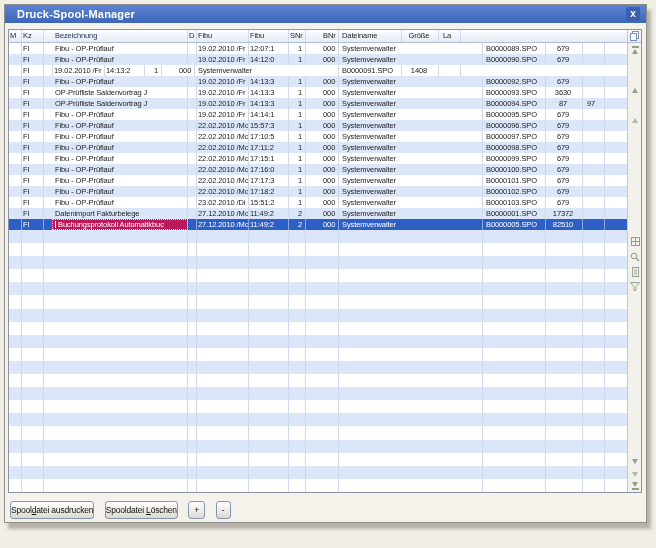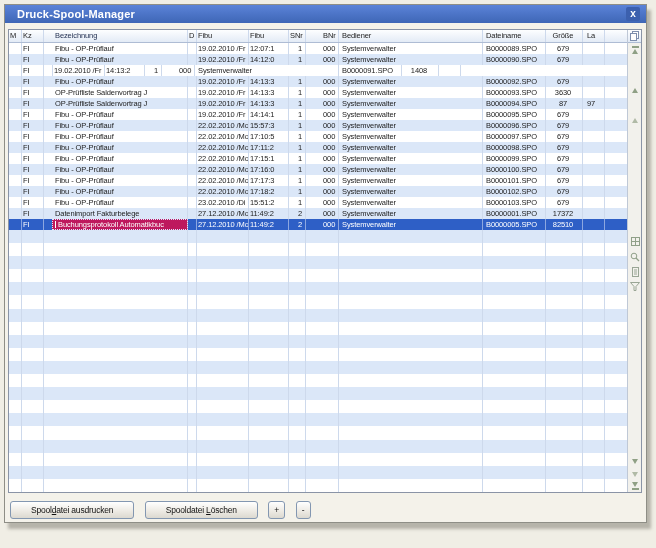--- a/index.html
+++ b/index.html
@@ -69,21 +69,21 @@
   .tri-down { width:0; height:0; border-left:3px solid transparent;
               border-right:3px solid transparent; border-top:5px solid #8fa085; }
   .tri-light.tri-up { border-bottom-color:#b0baa6; }
   .tri-light.tri-down { border-top-color:#b0baa6; }
   .ibar { width:7px; height:2px; background:#8fa085; }
   .svgicon { display:block; }
 
   
   .footer { position:absolute; left:3px; top:489px; right:3px; height:29px; }
   .btn { display:inline-block; height:18px; margin-top:7px; margin-left:6px;
-         padding:0 20px; font-size:8.5px; letter-spacing:-.2px; line-height:16px;
+         padding:0 0; font-size:8.5px; letter-spacing:-.2px; line-height:16px;
          color:#111; border:1px solid #8397b1; border-radius:3px;
          background:linear-gradient(#ffffff,#ece9e2 60%,#dcd9d0); }
   .btn:first-child { margin-left:2px; }
   .btn.small { padding:0 5px; min-width:15px; text-align:center; }
   .u { text-decoration:underline; }
 </style>
 </head>
 <body>
 
 <div class="window">
@@ -97,21 +97,20 @@
     <div class="rows-area">
       <div class="hrow">
           <span class="cell hcell col-m">M</span>
           <span class="cell hcell col-kz">Kz</span>
           <span class="cell hcell col-bez">Bezeichnung</span>
           <span class="cell hcell col-d">D</span>
           <span class="cell hcell col-datum">Fibu</span>
           <span class="cell hcell col-zeit">Fibu</span>
           <span class="cell hcell col-snr">SNr</span>
           <span class="cell hcell col-bnr">BNr</span>
-          <span class="cell hcell col-bediener">Bediener</span>
           <span class="cell hcell col-dateiname">Dateiname</span>
           <span class="cell hcell col-groesse">Größe</span>
           <span class="cell hcell col-la">La</span>
           <span class="cell hcell col-filler"></span>
         </div>
       <div>
           <div class="row">
             <span class="cell col-m"></span>
             <span class="cell col-kz">FI</span>
             <span class="cell col-bez">Fibu - OP-Prüflauf</span>

